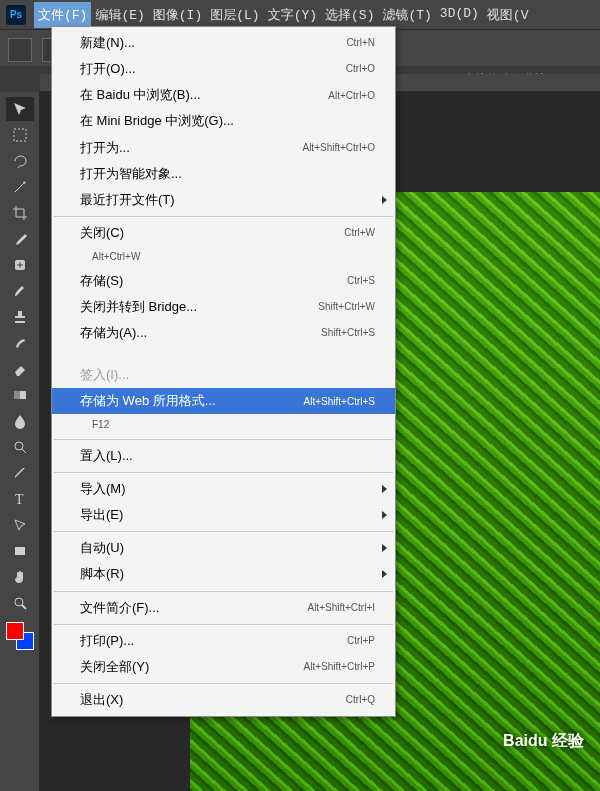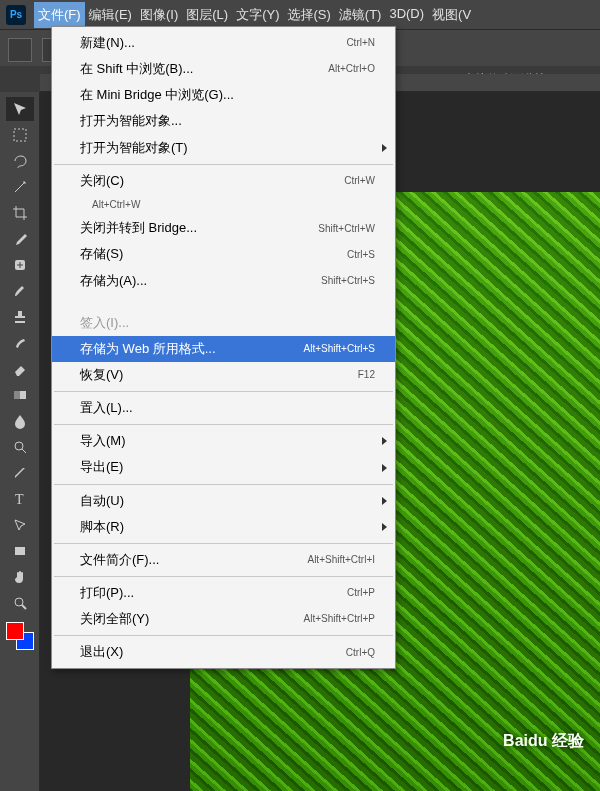--- a/index.html
+++ b/index.html
@@ -15,20 +15,21 @@
   }
   .ps-logo {
     width: 20px; height: 20px; background: #001e36;
     color: #31a8ff; font-weight: bold; font-size: 10px;
     display: flex; align-items: center; justify-content: center;
     border-radius: 3px; margin-right: 8px;
   }
   .menu-item {
     padding: 4px 4px; cursor: pointer; font-size: 13px;
     white-space: nowrap;
+    font-family: Liberation Mono, monospace;
   }
   .menu-item.active { background: #6a9ed8; color: #fff; }
   .options-bar {
     height: 40px; background: #454545; border-bottom: 1px solid #2a2a2a;
     display: flex; align-items: center; padding: 0 8px; gap: 10px;
   }
   .opt-icon {
     width: 24px; height: 24px; background: #3a3a3a;
     border: 1px solid #666; display: inline-block;
   }
@@ -263,62 +264,69 @@
       <div class="swatch-fg" style="background: rgb(255, 0, 0);"></div>
     </div>
   </div>
 
 <div class="dropdown" id="dropdown">
     <div class="dd-item">
       <span class="label">新建(N)...</span>
       <span class="shortcut">Ctrl+N</span>
     </div>
     <div class="dd-item">
-      <span class="label">在 Shift 中浏览(B)...</span>
+      <span class="label">打开(O)...</span>
+      <span class="shortcut">Ctrl+O</span>
+    </div>
+    <div class="dd-item">
+      <span class="label">在 Baidu 中浏览(B)...</span>
       <span class="shortcut">Alt+Ctrl+O</span>
     </div>
     <div class="dd-item">
       <span class="label">在 Mini Bridge 中浏览(G)...</span>
     </div>
     <div class="dd-item">
+      <span class="label">打开为...</span>
+      <span class="shortcut">Alt+Shift+Ctrl+O</span>
+    </div>
+    <div class="dd-item">
       <span class="label">打开为智能对象...</span>
     </div>
     <div class="dd-item">
-      <span class="label">打开为智能对象(T)</span>
+      <span class="label">最近打开文件(T)</span>
       <span class="submenu-arrow"></span>
     </div>
     <div class="dd-sep"></div>
     <div class="dd-item">
       <span class="label">关闭(C)</span>
       <span class="shortcut">Ctrl+W</span>
     </div>
     <div class="dd-item">
       <span class="shortcut">Alt+Ctrl+W</span>
     </div>
     <div class="dd-item">
+      <span class="label">存储(S)</span>
+      <span class="shortcut">Ctrl+S</span>
+    </div>
+    <div class="dd-item">
       <span class="label">关闭并转到 Bridge...</span>
       <span class="shortcut">Shift+Ctrl+W</span>
-    </div>
-    <div class="dd-item">
-      <span class="label">存储(S)</span>
-      <span class="shortcut">Ctrl+S</span>
     </div>
     <div class="dd-item">
       <span class="label">存储为(A)...</span>
       <span class="shortcut">Shift+Ctrl+S</span>
     </div>
     <div class="dd-item disabled">
       <span class="label">签入(I)...</span>
     </div>
     <div class="dd-item highlighted">
       <span class="label">存储为 Web 所用格式...</span>
       <span class="shortcut">Alt+Shift+Ctrl+S</span>
     </div>
     <div class="dd-item">
-      <span class="label">恢复(V)</span>
       <span class="shortcut">F12</span>
     </div>
     <div class="dd-sep"></div>
     <div class="dd-item">
       <span class="label">置入(L)...</span>
     </div>
     <div class="dd-sep"></div>
     <div class="dd-item">
       <span class="label">导入(M)</span>
       <span class="submenu-arrow"></span>

